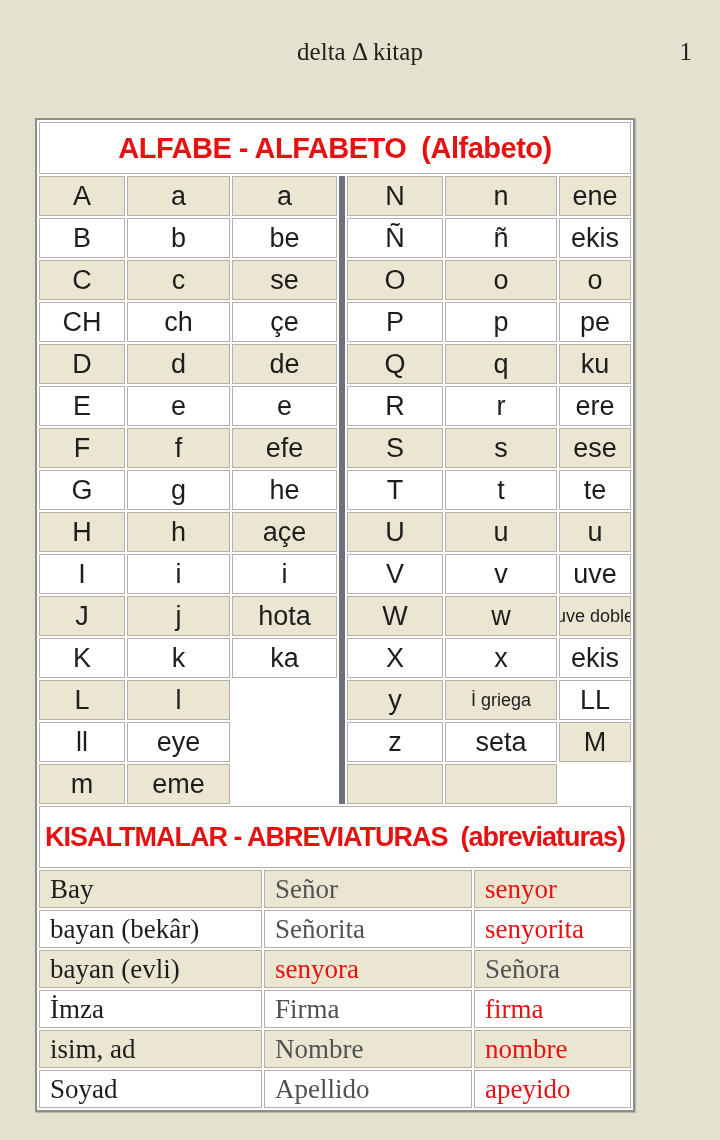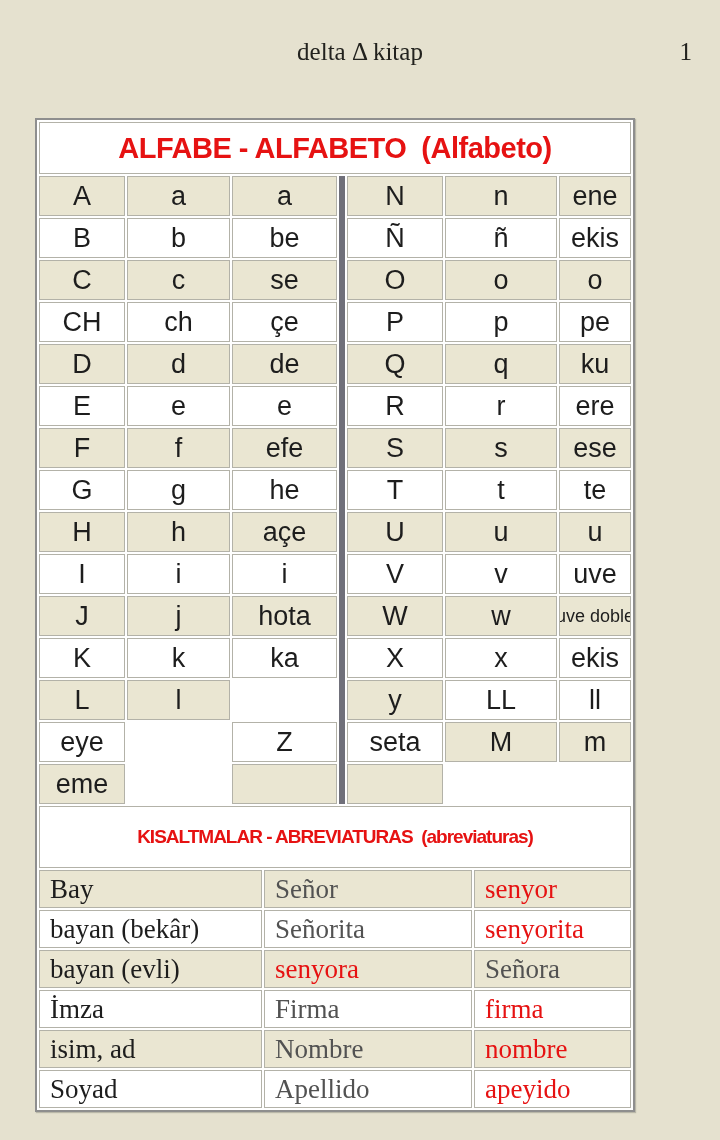--- a/index.html
+++ b/index.html
@@ -44,21 +44,21 @@
     flex: none;
     box-sizing: border-box;
     border: 1px solid var(--cellborder);
     background: #ffffff;
     display: flex; align-items: center; justify-content: center;
     color: var(--red);
     font-weight: bold;
     white-space: pre;
   }
   .alfabe-header { height: 52px; font-size: 29px; letter-spacing: -0.5px; }
-  .kisaltma-header { height: 62px; font-size: 19px; letter-spacing: -1px; }
+  .kisaltma-header { height: 62px; font-size: 27px; letter-spacing: -1px; }
   .alpha-grid {
     flex: none; position: relative;
     display: grid;
     grid-template-columns: 86px 103px 105px 6px 96px 112px 1fr;
     grid-auto-rows: 40px;
     gap: 2px;
   }
   .abbr-grid {
     flex: none;
     display: grid;
@@ -183,20 +183,21 @@
       <div class="cell odd">ka</div>
       <div class="cell div-cell"></div>
       <div class="cell odd">X</div>
       <div class="cell odd">x</div>
       <div class="cell odd">ekis</div>
       <div class="cell even">L</div>
       <div class="cell even">l</div>
       <div class="cell div-cell"></div>
       <div class="cell even">Y</div>
       <div class="cell even">y</div>
+      <div class="cell even tight">İ griega</div>
       <div class="cell odd">LL</div>
       <div class="cell odd">ll</div>
       <div class="cell odd">eye</div>
       <div class="cell div-cell"></div>
       <div class="cell odd">Z</div>
       <div class="cell odd">z</div>
       <div class="cell odd">seta</div>
       <div class="cell even">M</div>
       <div class="cell even">m</div>
       <div class="cell even">eme</div>

